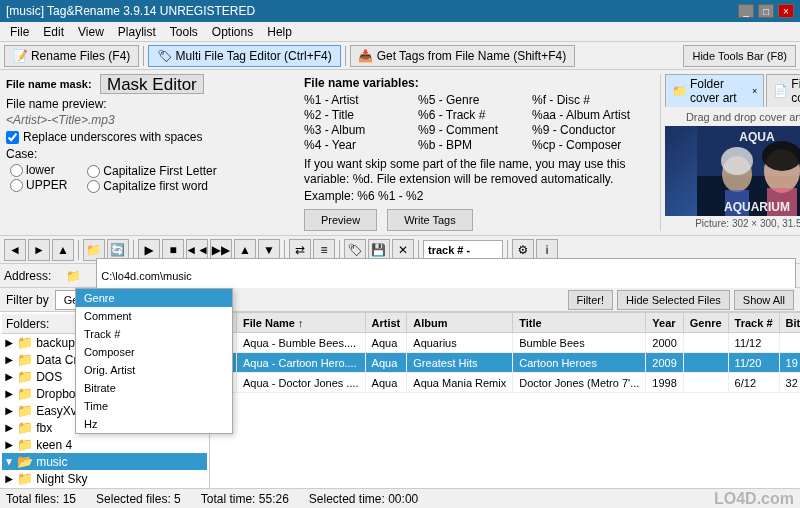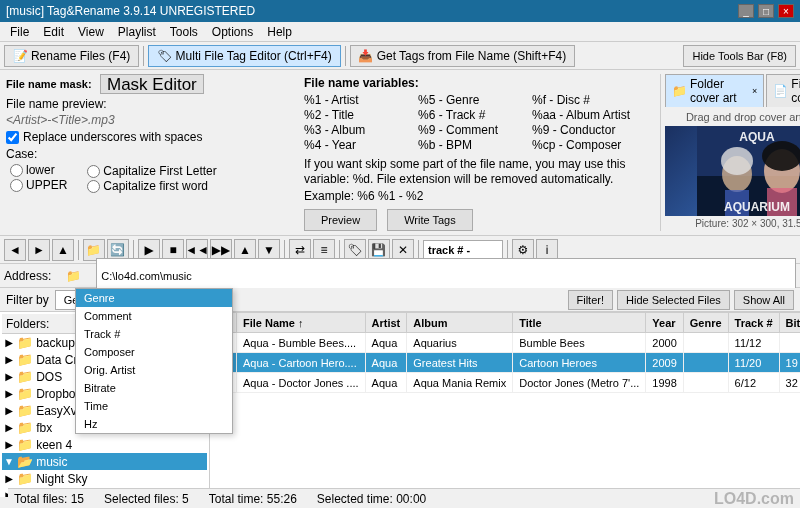--- a/index.html
+++ b/index.html
@@ -400,21 +400,21 @@
             <td>1998</td>
             <td></td>
             <td>6/12</td>
             <td>32</td>
           </tr>
         </tbody>
       </table>
     </div>
   </div>
 
-  <div class="status-bar" style="position:absolute; bottom:0; left:8px; right:0;">
+  <div class="status-bar" style="position:absolute; bottom:0; left:0; right:0;">
     <span>Total files: 15</span>
     <span>Selected files: 5</span>
     <span>Total time: 55:26</span>
     <span>Selected time: 00:00</span>
     <div style="flex:1;"></div>
     <span style="font-size:16px; font-weight:bold; color:rgba(0,0,0,0.25);">LO4D.com</span>
   </div>
 
 </div>
 

